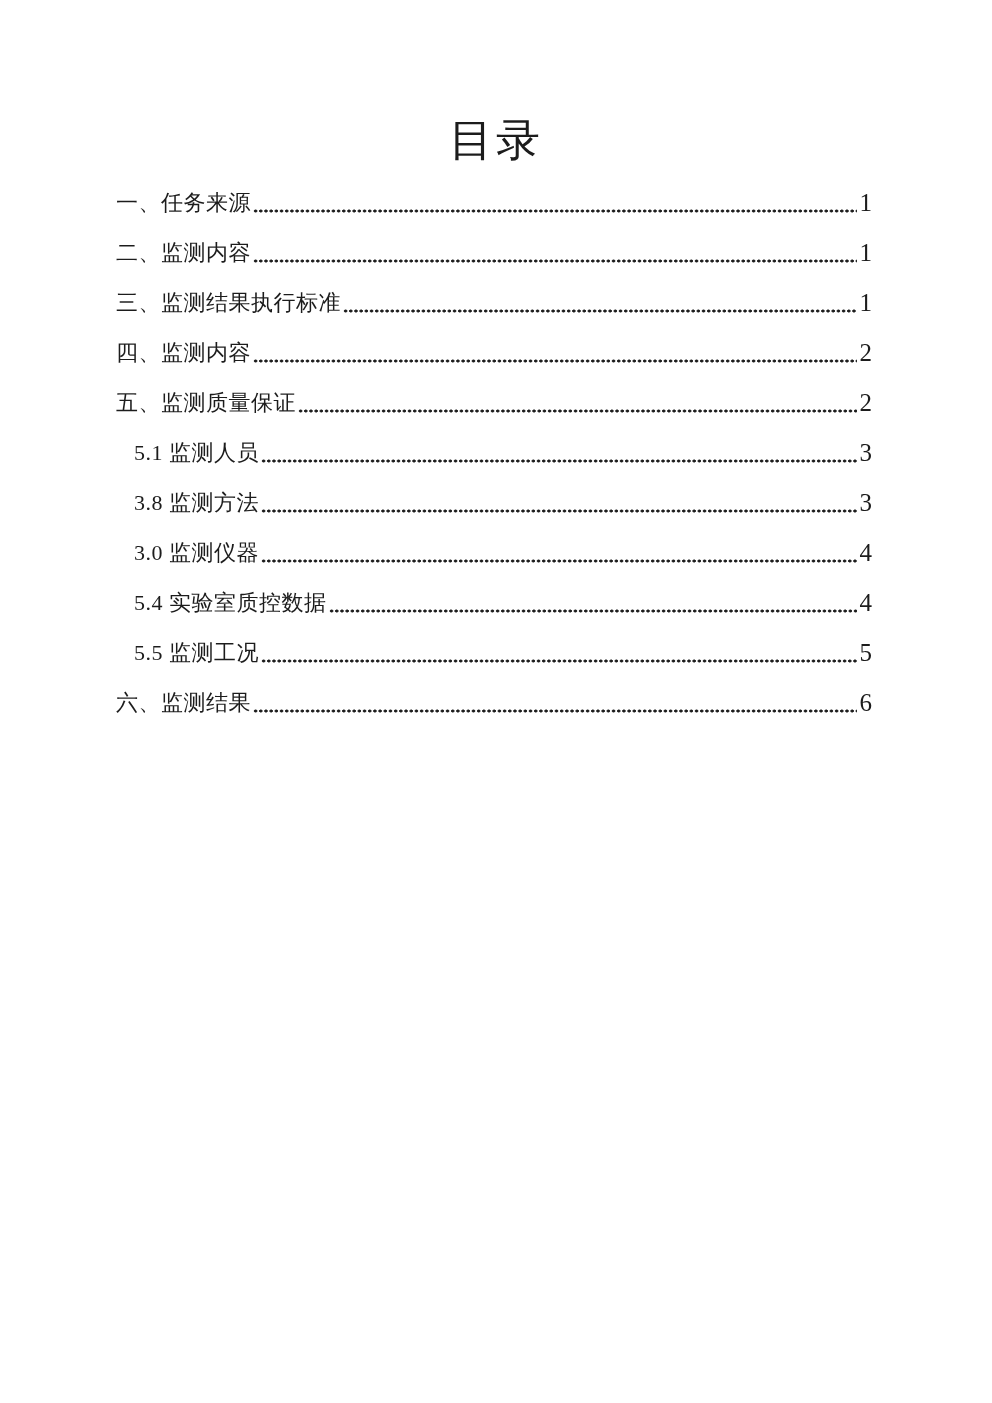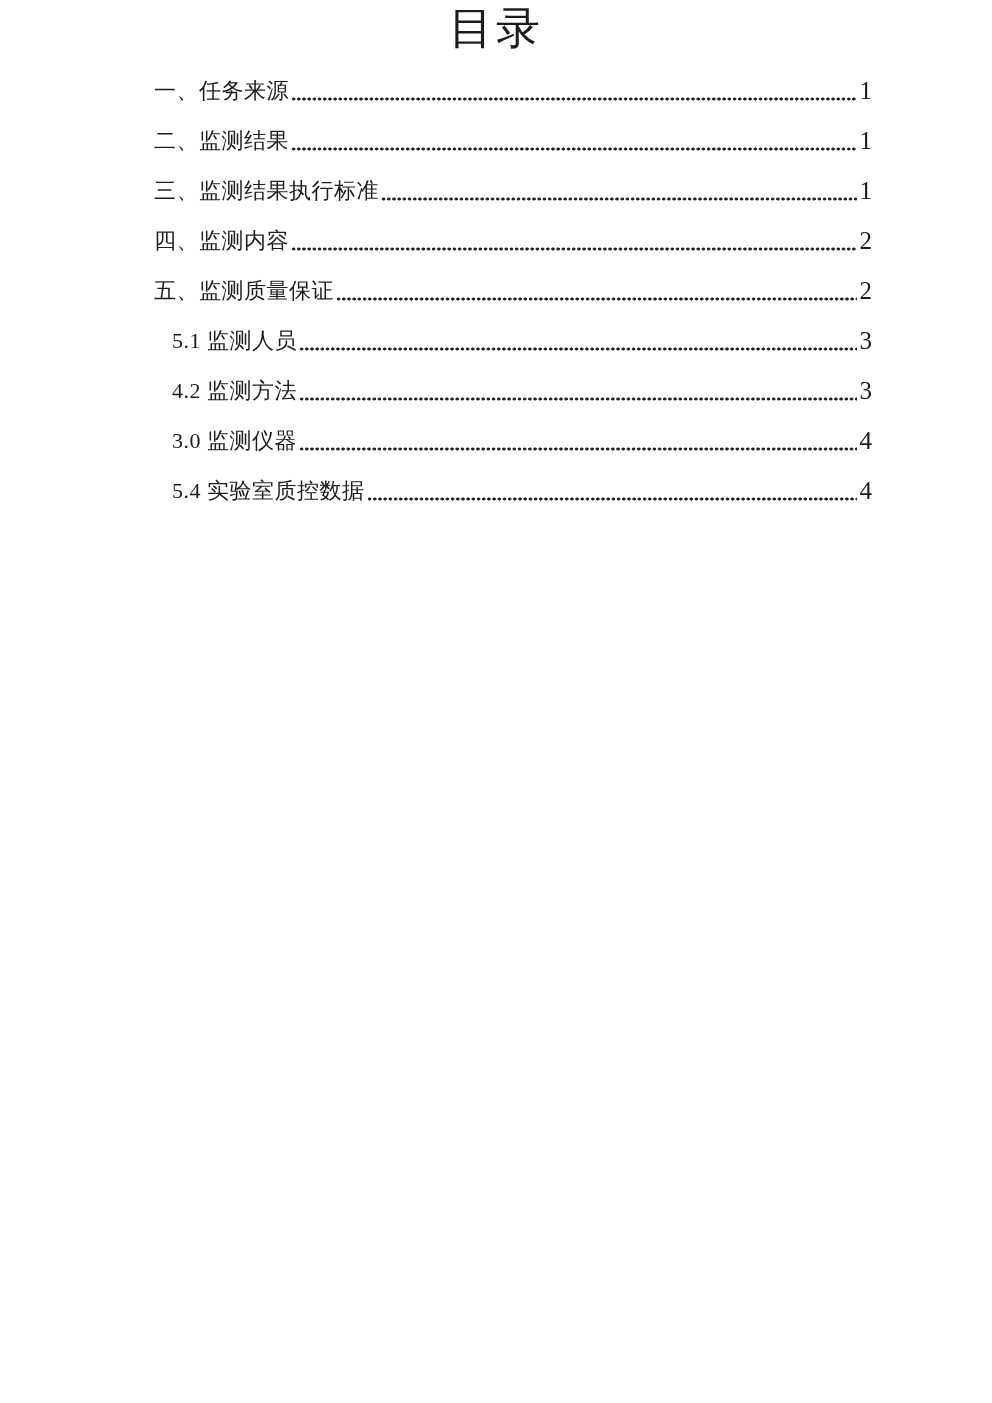--- a/index.html
+++ b/index.html
@@ -15,20 +15,21 @@
       overflow: hidden;
     }
     .page {
       width: 992px;
       height: 1403px;
       background: #ffffff;
       box-sizing: border-box;
     }
     .doc-title {
       margin: 0;
+      padding-top: 112px;
       height: 58px;
       line-height: 58px;
       text-align: center;
       font-size: 44px;
       font-weight: 400;
       letter-spacing: 3px;
       color: #1c1c1c;
     }
     .toc {
       padding: 0 120px 0 116px;
@@ -42,21 +43,20 @@
       font-size: 22px;
       line-height: 25px;
       cursor: pointer;
     }
     .toc-row.level2 {
       padding-left: 18px;
     }
     .toc-label {
       white-space: nowrap;
       letter-spacing: 0.5px;
-      margin-left: 38px;
     }
     .leader {
       flex: 1 1 auto;
       height: 6px;
       margin: 0 3px 1px 2px;
       background-image: radial-gradient(circle at 2.6px 3px, #1c1c1c 1.35px, transparent 1.75px);
       background-size: 5.2px 6px;
       background-repeat: repeat-x;
       background-position: left bottom;
     }
@@ -71,21 +71,21 @@
 
 <div class="page">
   <h1 class="doc-title">目录</h1>
   <div class="toc">
       <div class="toc-row level1">
         <span class="toc-label">一、任务来源</span>
         <span class="leader"></span>
         <span class="toc-page">1</span>
       </div>
       <div class="toc-row level1">
-        <span class="toc-label">二、监测结果</span>
+        <span class="toc-label">二、监测内容</span>
         <span class="leader"></span>
         <span class="toc-page">1</span>
       </div>
       <div class="toc-row level1">
         <span class="toc-label">三、监测结果执行标准</span>
         <span class="leader"></span>
         <span class="toc-page">1</span>
       </div>
       <div class="toc-row level1">
         <span class="toc-label">四、监测内容</span>
@@ -96,28 +96,38 @@
         <span class="toc-label">五、监测质量保证</span>
         <span class="leader"></span>
         <span class="toc-page">2</span>
       </div>
       <div class="toc-row level2">
         <span class="toc-label">5.1 监测人员</span>
         <span class="leader"></span>
         <span class="toc-page">3</span>
       </div>
       <div class="toc-row level2">
-        <span class="toc-label">4.2 监测方法</span>
+        <span class="toc-label">3.8 监测方法</span>
         <span class="leader"></span>
         <span class="toc-page">3</span>
       </div>
       <div class="toc-row level2">
         <span class="toc-label">3.0 监测仪器</span>
         <span class="leader"></span>
         <span class="toc-page">4</span>
       </div>
       <div class="toc-row level2">
         <span class="toc-label">5.4 实验室质控数据</span>
         <span class="leader"></span>
         <span class="toc-page">4</span>
       </div>
+      <div class="toc-row level2">
+        <span class="toc-label">5.5 监测工况</span>
+        <span class="leader"></span>
+        <span class="toc-page">5</span>
+      </div>
+      <div class="toc-row level1">
+        <span class="toc-label">六、监测结果</span>
+        <span class="leader"></span>
+        <span class="toc-page">6</span>
+      </div>
     </div>
 </div>
 
 </body></html>

